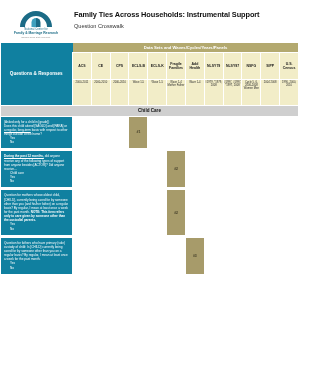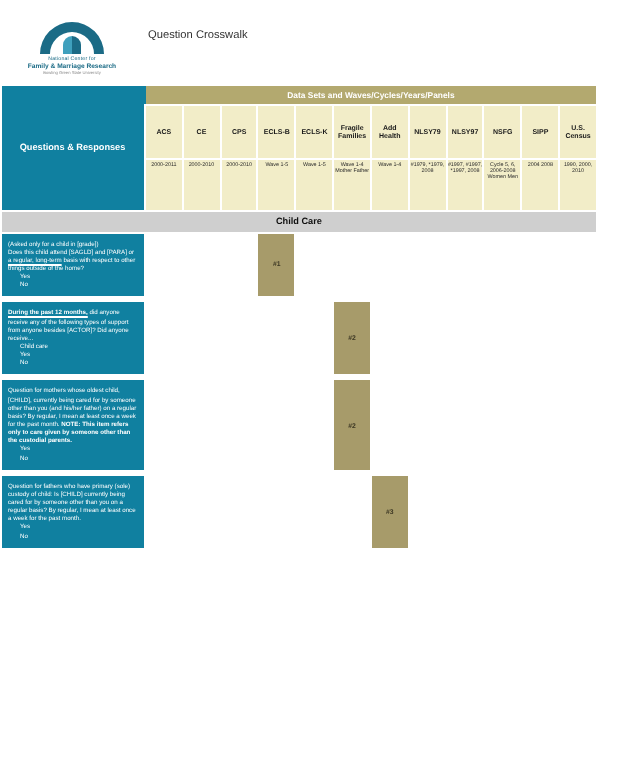--- a/index.html
+++ b/index.html
@@ -82,20 +82,21 @@
           <path d="M4 17 A16 16 0 0 1 36 17 L31 17 A11 11 0 0 0 9 17 Z" fill="#1b6b86"></path>
           <path d="M20 17 L20 8 A4.5 4.5 0 0 1 24.5 12.5 L24.5 17 Z" fill="#1b6b86"></path>
           <path d="M15.5 17 L15.5 12.5 A4.5 4.5 0 0 1 20 8 L20 17 Z" fill="#3fa0bd"></path>
         </svg>
         <div class="logo-txt1">National Center for</div>
         <div class="logo-txt2">Family &amp; Marriage Research</div>
         <div class="logo-txt3">Bowling Green State University</div>
       </div>
     </div>
     <div class="titles">
+      <div class="title">Family Ties Across Households: Instrumental Support</div>
       <div class="subtitle">Question Crosswalk</div>
     </div>
   </div>
 
   <table>
     <colgroup>
       <col style="width:72px">
       <col span="12" style="width:18.83px">
     </colgroup>
     <tbody id="tbody">

